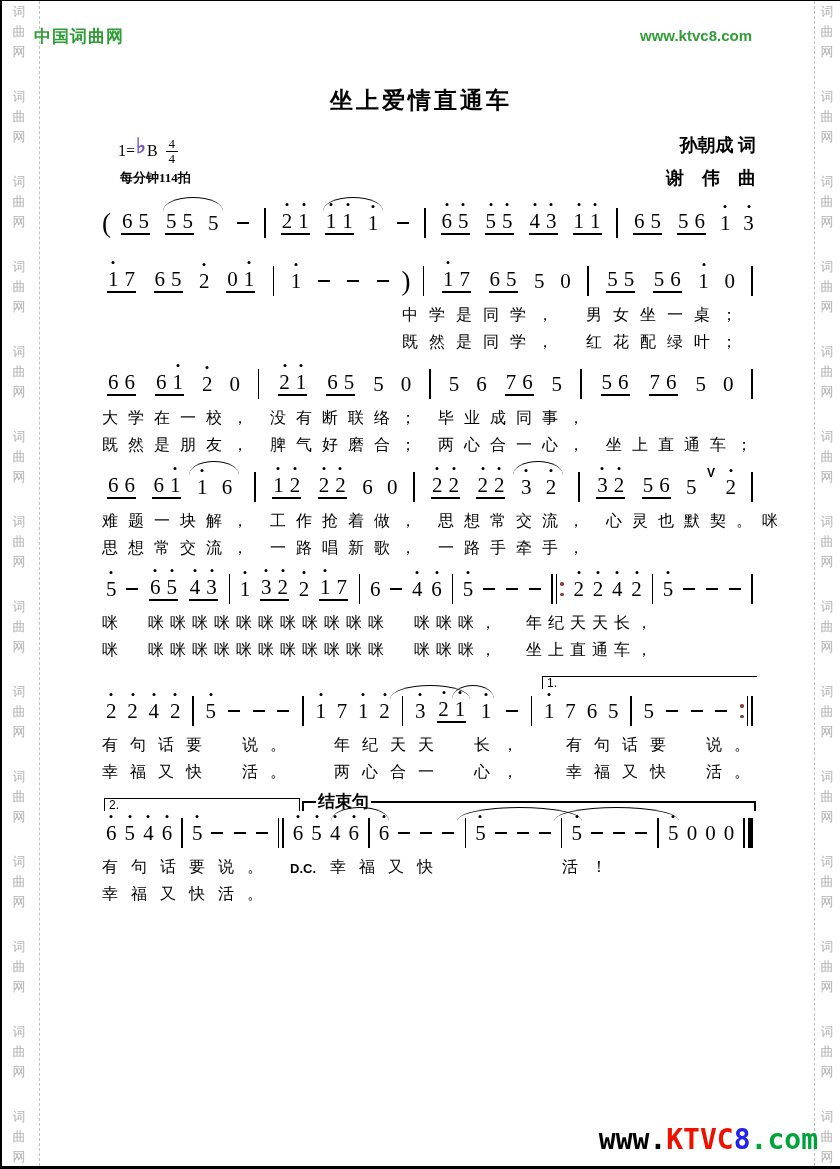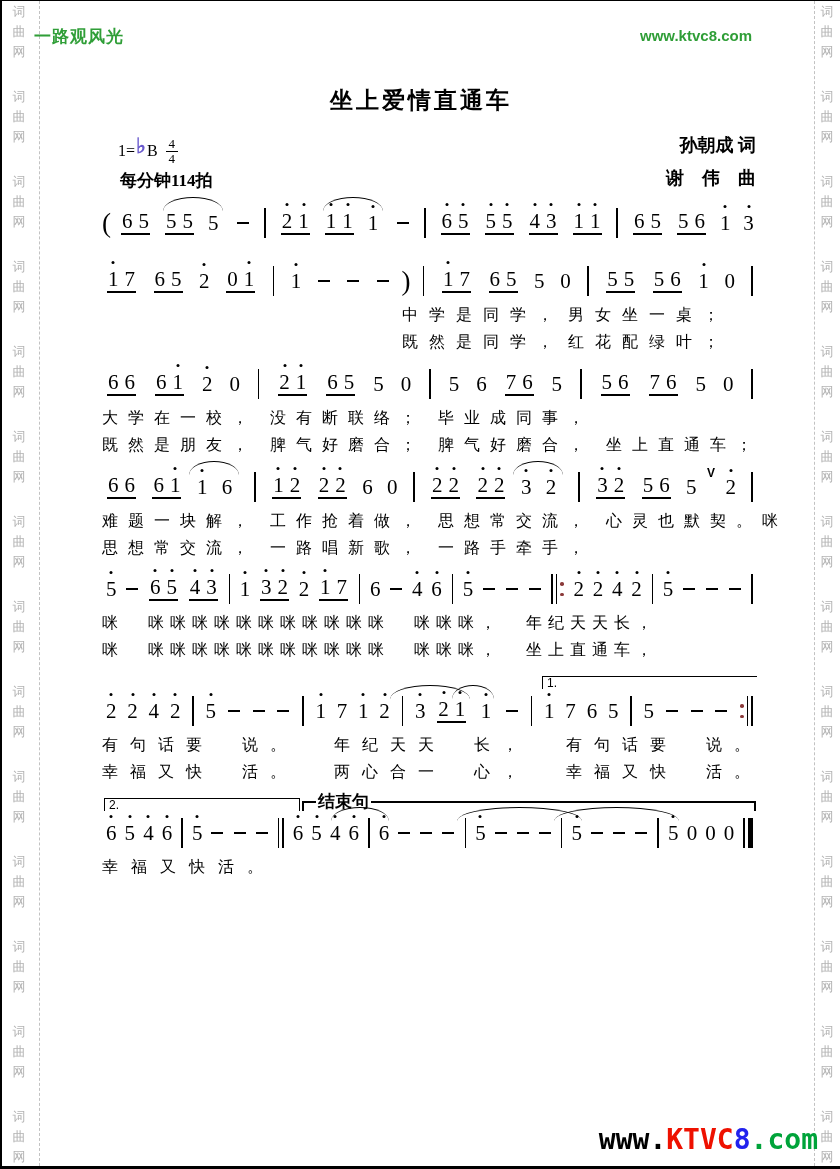--- a/index.html
+++ b/index.html
@@ -22,21 +22,21 @@
   .siteurl{position:absolute;top:26px;right:88px;font-size:15px;font-weight:bold;
            color:var(--site-green,#2f9e37);font-family:"Liberation Sans",sans-serif;}
   .title{position:absolute;top:84px;left:0;width:100%;text-align:center;font-size:23px;
          font-weight:bold;letter-spacing:3px;}
   .keyblock{position:absolute;top:136px;left:116px;font-size:16px;display:flex;align-items:center;}
   .keyblock .flat{color:var(--flat-purple,#6a5acd);font-size:21px;font-weight:bold;
                   position:relative;top:-5px;margin:0 1px;}
   .frac{display:inline-flex;flex-direction:column;align-items:center;font-size:13px;
         line-height:13px;margin-left:8px;}
   .frac .num{border-bottom:1px solid #000;padding:0 3px 1px;}
-  .tempo{position:absolute;top:168px;left:118px;font-size:17px;font-weight:bold;}
+  .tempo{position:absolute;top:168px;left:118px;font-size:13px;font-weight:bold;}
   .credits{position:absolute;top:128px;right:84px;text-align:right;font-size:18px;
            font-weight:bold;line-height:33px;}
   
   .system{position:absolute;left:100px;width:656px;}
   .tokens{display:flex;justify-content:space-between;align-items:center;height:40px;
           white-space:nowrap;font-family:"Liberation Serif",serif;}
   .note{position:relative;margin:0 4px;display:inline-flex;}
   .nch{position:relative;display:inline-block;font-size:21px;line-height:21px;}
   .odot{position:absolute;top:-8px;left:50%;transform:translateX(-50%);width:3px;height:3px;
         border-radius:50%;background:#000;}
@@ -61,21 +61,21 @@
               font-family:"Liberation Sans",sans-serif;}
   .endbracket{position:absolute;top:-17px;display:flex;align-items:flex-start;height:12px;}
   .endbracket .ln{border-top:2px solid #000;height:6px;margin-top:5px;}
   .endbracket .ln.first{width:12px;border-left:2px solid #000;height:8px;}
   .endbracket .ln.last{flex:1;border-right:2px solid #000;height:8px;}
   .endbracket .lbl{font-size:17px;font-weight:bold;line-height:17px;padding:0 2px;
                    position:relative;top:-3px;}
   
   .lyr{display:flex;align-items:flex-start;font-size:16px;line-height:27px;height:27px;}
   .lyr .seg{white-space:pre;}
-  .ly-l2{padding-left:300px;gap:4px;letter-spacing:11px;}
+  .ly-l2{padding-left:300px;gap:22px;letter-spacing:11px;}
   .ly-l3,.ly-l4{gap:12px;letter-spacing:10px;}
   .ly-l5{gap:24px;letter-spacing:6px;}
   .ly-l6{gap:36px;letter-spacing:12px;}
   .ly-l7{gap:14px;letter-spacing:13px;}
   .seg-dc{font-size:13px;letter-spacing:0;font-weight:bold;
           font-family:"Liberation Sans",sans-serif;position:relative;top:2px;}
   
   .logo{position:absolute;top:1122px;right:22px;font-family:"DejaVu Sans Mono",monospace;
         font-weight:bold;font-size:28px;letter-spacing:0;}
   .logo .p1{color:var(--logo-black,#000);}
@@ -172,21 +172,21 @@
       <span>网</span>
       <span>词</span>
       <span>曲</span>
       <span>网</span>
       <span>词</span>
       <span>曲</span>
       <span>网</span>
     </div>
   <div class="dashline right"></div>
 
-  <div class="sitename">一路观风光</div>
+  <div class="sitename">中国词曲网</div>
   <div class="siteurl">www.ktvc8.com</div>
   <div class="title">坐上爱情直通车</div>
 
   <div class="keyblock">
     <span>1=</span>
       <span class="flat">♭</span>
       <span>B</span>
     <span class="frac">
       <span class="num">4</span>
       <span>4</span>
@@ -420,21 +420,21 @@
         </span>
       </div>
     <div class="lyr ly-l3">
         <span class="seg">大学在一校，</span>
         <span class="seg">没有断联络；</span>
         <span class="seg">毕业成同事，</span>
       </div>
     <div class="lyr ly-l3">
         <span class="seg">既然是朋友，</span>
         <span class="seg">脾气好磨合；</span>
-        <span class="seg">脾气好磨合，</span>
+        <span class="seg">两心合一心，</span>
         <span class="seg">坐上直通车；</span>
       </div>
   </div>
 
   <div class="system" style="top:466px">
     <div class="tokens">
         <span class="grp">
           <span class="nch">6</span>
           <span class="nch">6</span>
         </span>
@@ -826,20 +826,25 @@
         </span>
         <span class="note">
           <span class="nch">0</span>
         </span>
         <span class="bar">
           <i></i>
           <i class="thick"></i>
         </span>
       </div>
     <div class="lyr ly-l7">
+        <span class="seg">有句话要说。</span>
+        <span class="seg seg-dc">D.C.</span>
+        <span class="seg">幸福又快　　　　活！</span>
+      </div>
+    <div class="lyr ly-l7">
         <span class="seg">幸福又快活。</span>
       </div>
   </div>
 
   <div class="logo">
     <span class="p1">www.</span><span class="p2">KTVC</span><span class="p3">8</span><span class="p4">.com</span>
   </div>
 
 </div>
 

